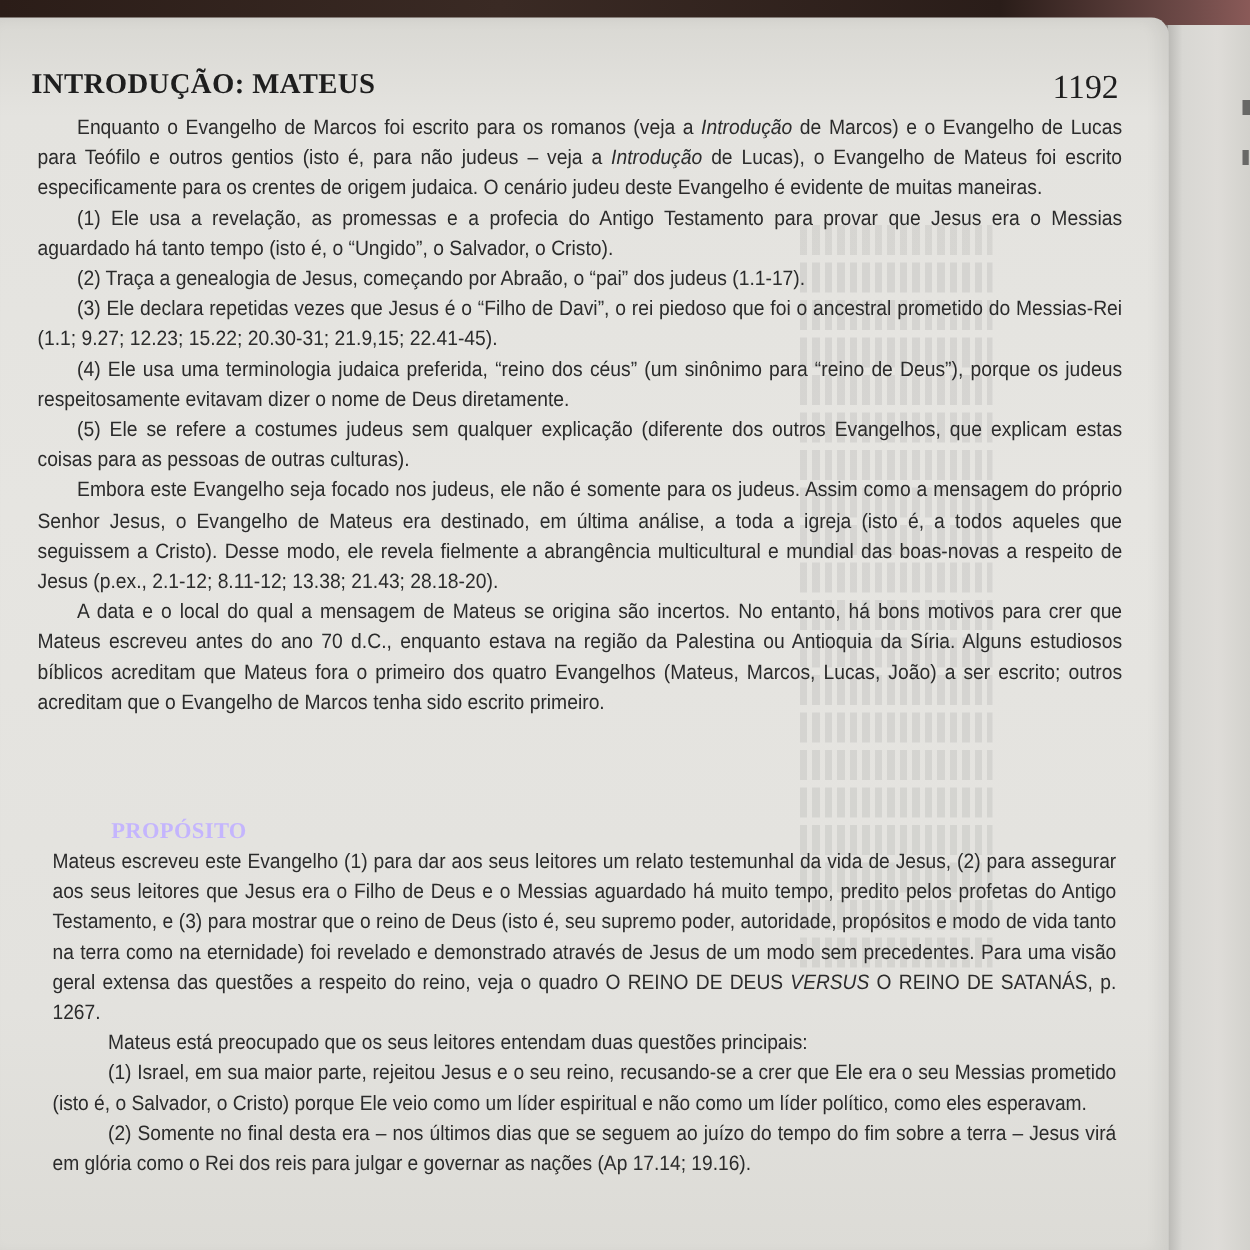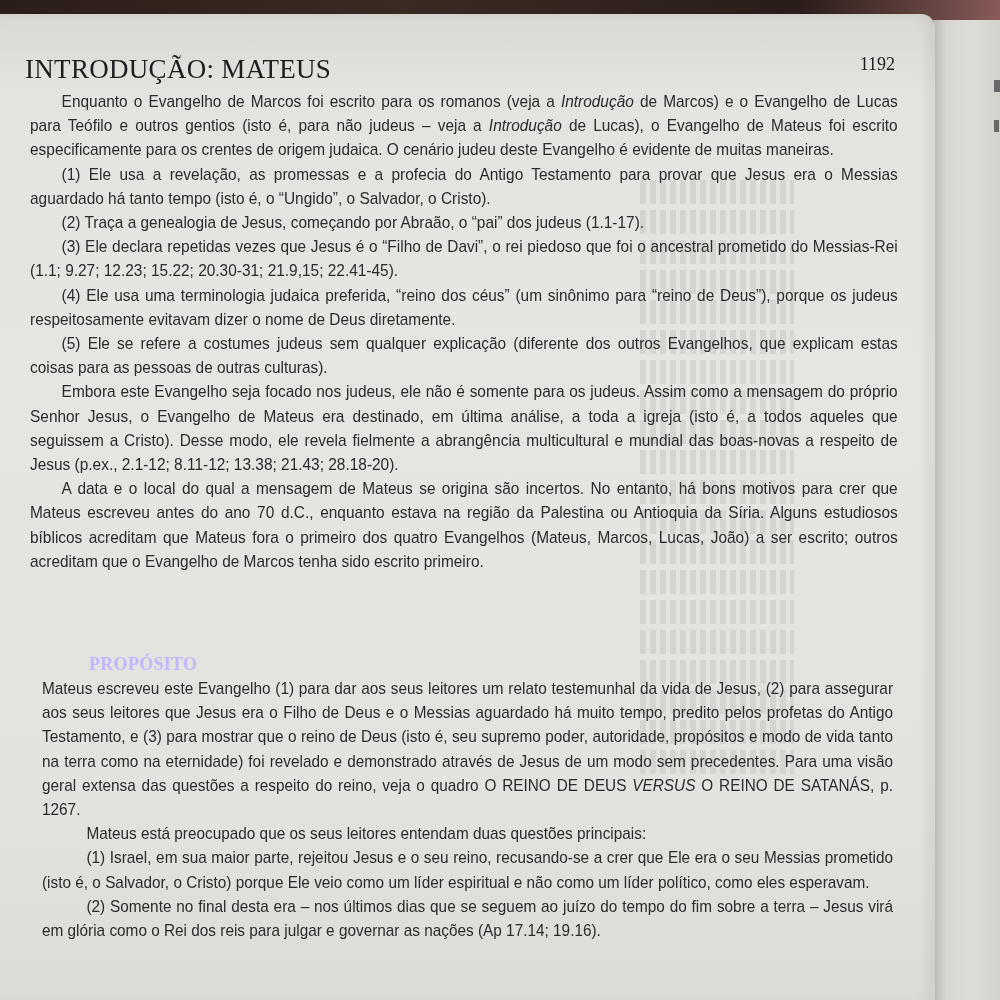--- a/index.html
+++ b/index.html
@@ -24,26 +24,26 @@
     }
     .next-page .ghost {
       position: absolute; left: 60px; width: 8px; background: #3a3a3a; opacity: .7; height: 12px;
     }
     .header {
       position: absolute; left: 25px; top: 54px; width: 870px; height: 30px;
     }
     .title {
       position: absolute; left: 0; top: 0;
       font-family: "Liberation Serif", "DejaVu Serif", serif;
-      font-size: 27px; letter-spacing: 0.3px; color: #1e1e1e;
+      font-size: 23px; letter-spacing: 0.3px; color: #1e1e1e; font-weight: bold;
     }
     .page-num {
       position: absolute; right: 0; top: 0;
       font-family: "Liberation Serif", "DejaVu Serif", serif;
-      font-size: 18px; color: #1e1e1e;
+      font-size: 27px; color: #1e1e1e;
     }
     .body-text {
       position: absolute; left: 30px; top: 90px; width: 868px;
       font-family: "Liberation Sans", "DejaVu Sans", sans-serif;
       font-size: 16.6px; line-height: 24.2px; color: #2b2b2b;
       transform: scaleX(0.93); transform-origin: left top;
       width: 933px;
     }
     .body-text p { margin: 0; text-align: justify; }
     .body-text p.indent { text-indent: 34px; }

